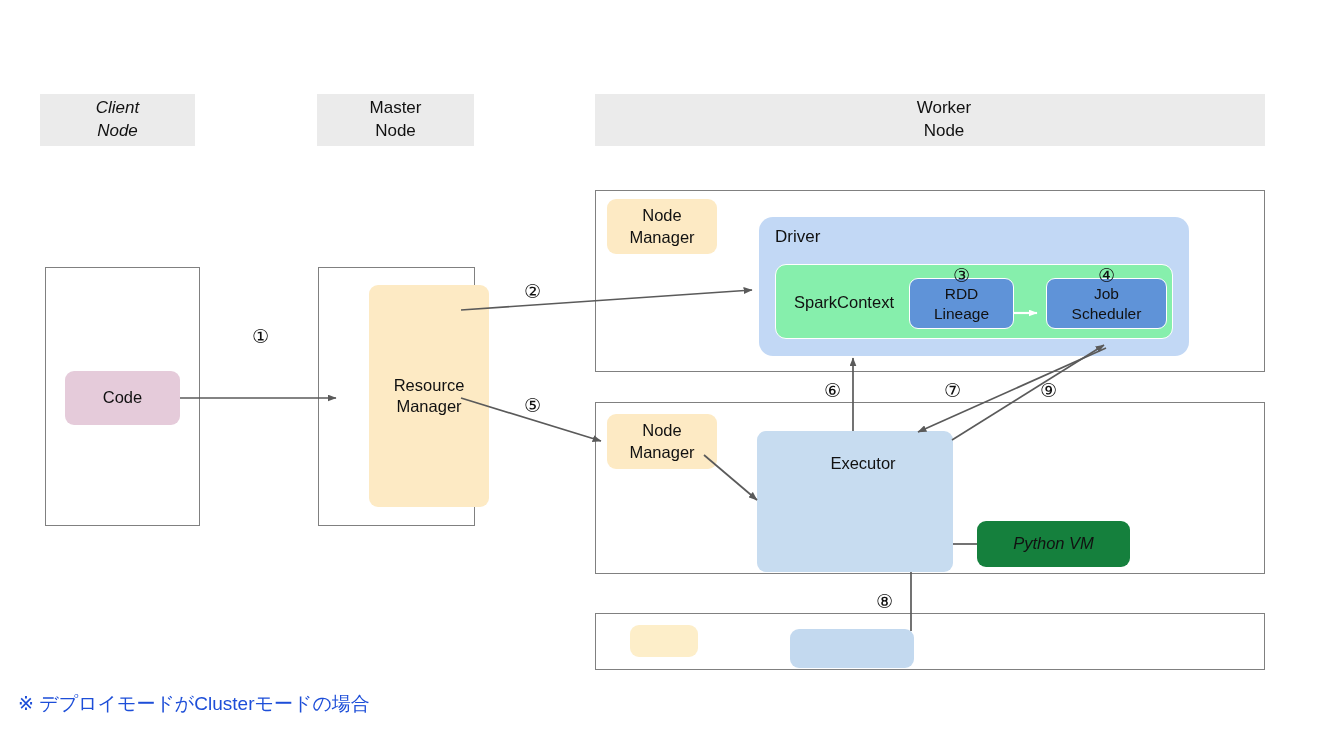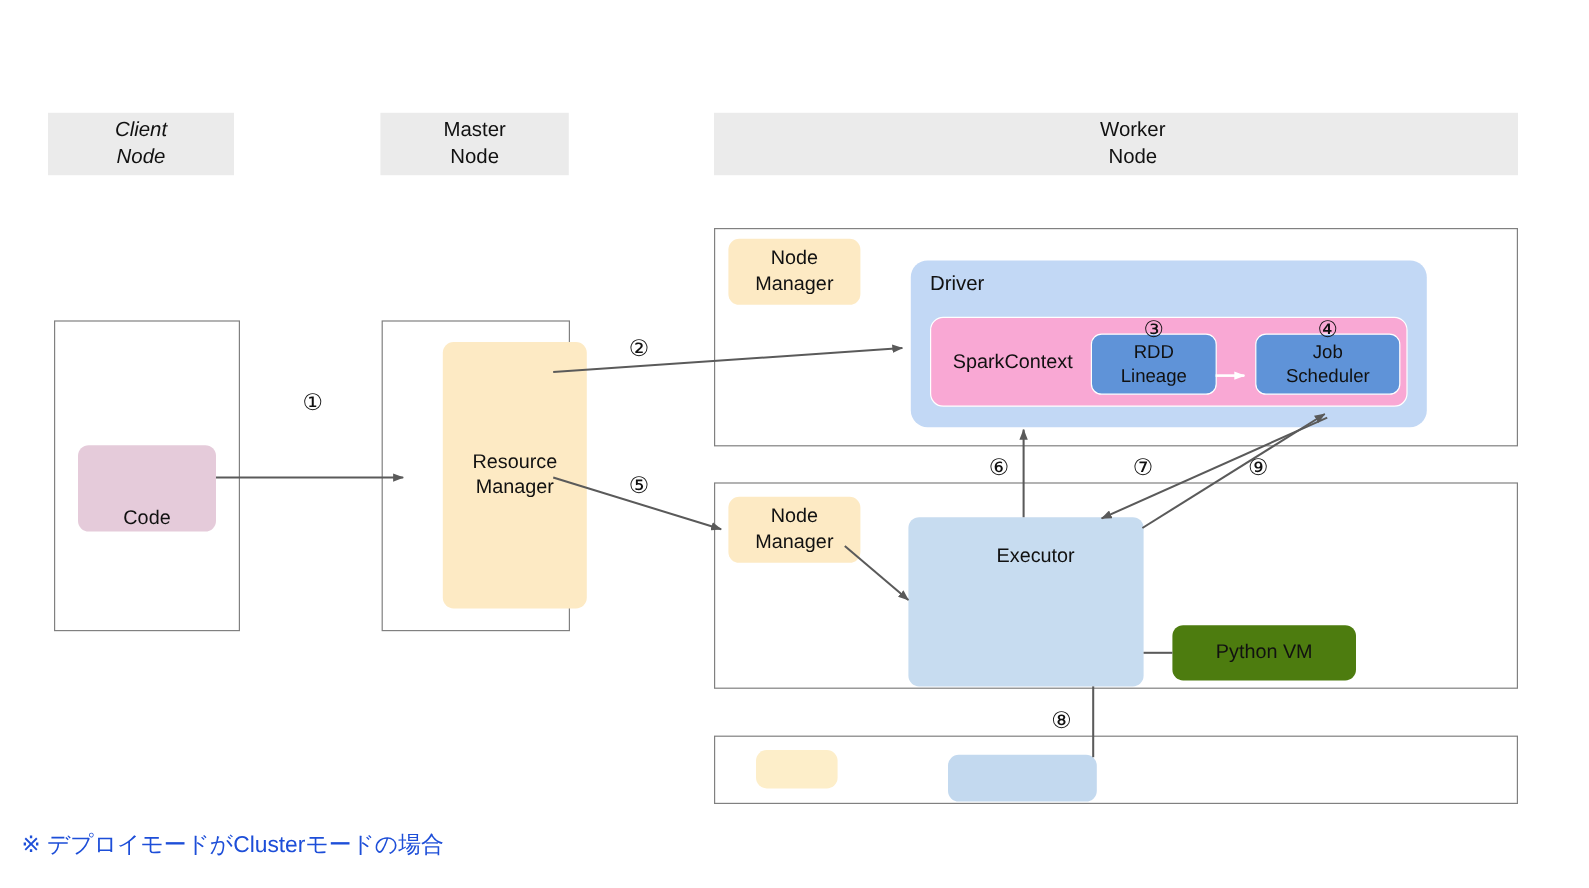--- a/index.html
+++ b/index.html
@@ -50,37 +50,37 @@
     line-height: 1.3;
     border-radius: 9px;
     white-space: pre-line;
     color: #111;
   }
   .node-yellow  { background: #fdeac4; }
   .node-yellow-light { background: #fdeec9; }
   .node-pink    { background: #e5cbda; }
   .node-lightblue { background: #c7dcf0; }
   .node-lightblue2 { background: #c3d9ef; }
-  .node-blue-dark { background: #4d7c0f; }
+  .node-blue-dark { background: #15803d; font-style: italic; }
 
   
   .driver-box {
     background: #c2d8f5;
     border-radius: 14px;
   }
   .driver-label {
     position: absolute;
     left: 16px;
     top: 10px;
     font-size: 17px;
     color: #111;
   }
   
   .sparkcontext-box {
-    background: #f9a8d4;
+    background: #86efac;
     border: 1.4px solid #ffffff;
     border-radius: 11px;
   }
   .sparkcontext-label {
     position: absolute;
     left: 18px;
     top: 50%;
     transform: translateY(-50%);
     font-size: 16.5px;
     color: #111;
@@ -142,21 +142,21 @@
 Node</span>
   </div>
 
   <div class="abs col-header" style="left:595px; top:94px; width:670px; height:52px;padding-left:28px;">
     <span>Worker
 Node</span>
   </div>
 
   <div class="abs frame" style="left:45px; top:267px; width:155px; height:259px;"></div>
 
-  <div class="abs node node-pink" style="left:65px; top:371px; width:115px; height:72px;align-items:flex-end;">
+  <div class="abs node node-pink" style="left:65px; top:371px; width:115px; height:54px;">
     <span>Code</span>
   </div>
 
   <div class="abs frame" style="left:318px; top:267px; width:157px; height:259px;"></div>
 
   <div class="abs node node-yellow" style="left:341px; top:285px; width:120px; height:222px;margin-left:28px;">
     <span>Resource
 Manager</span>
   </div>
 

